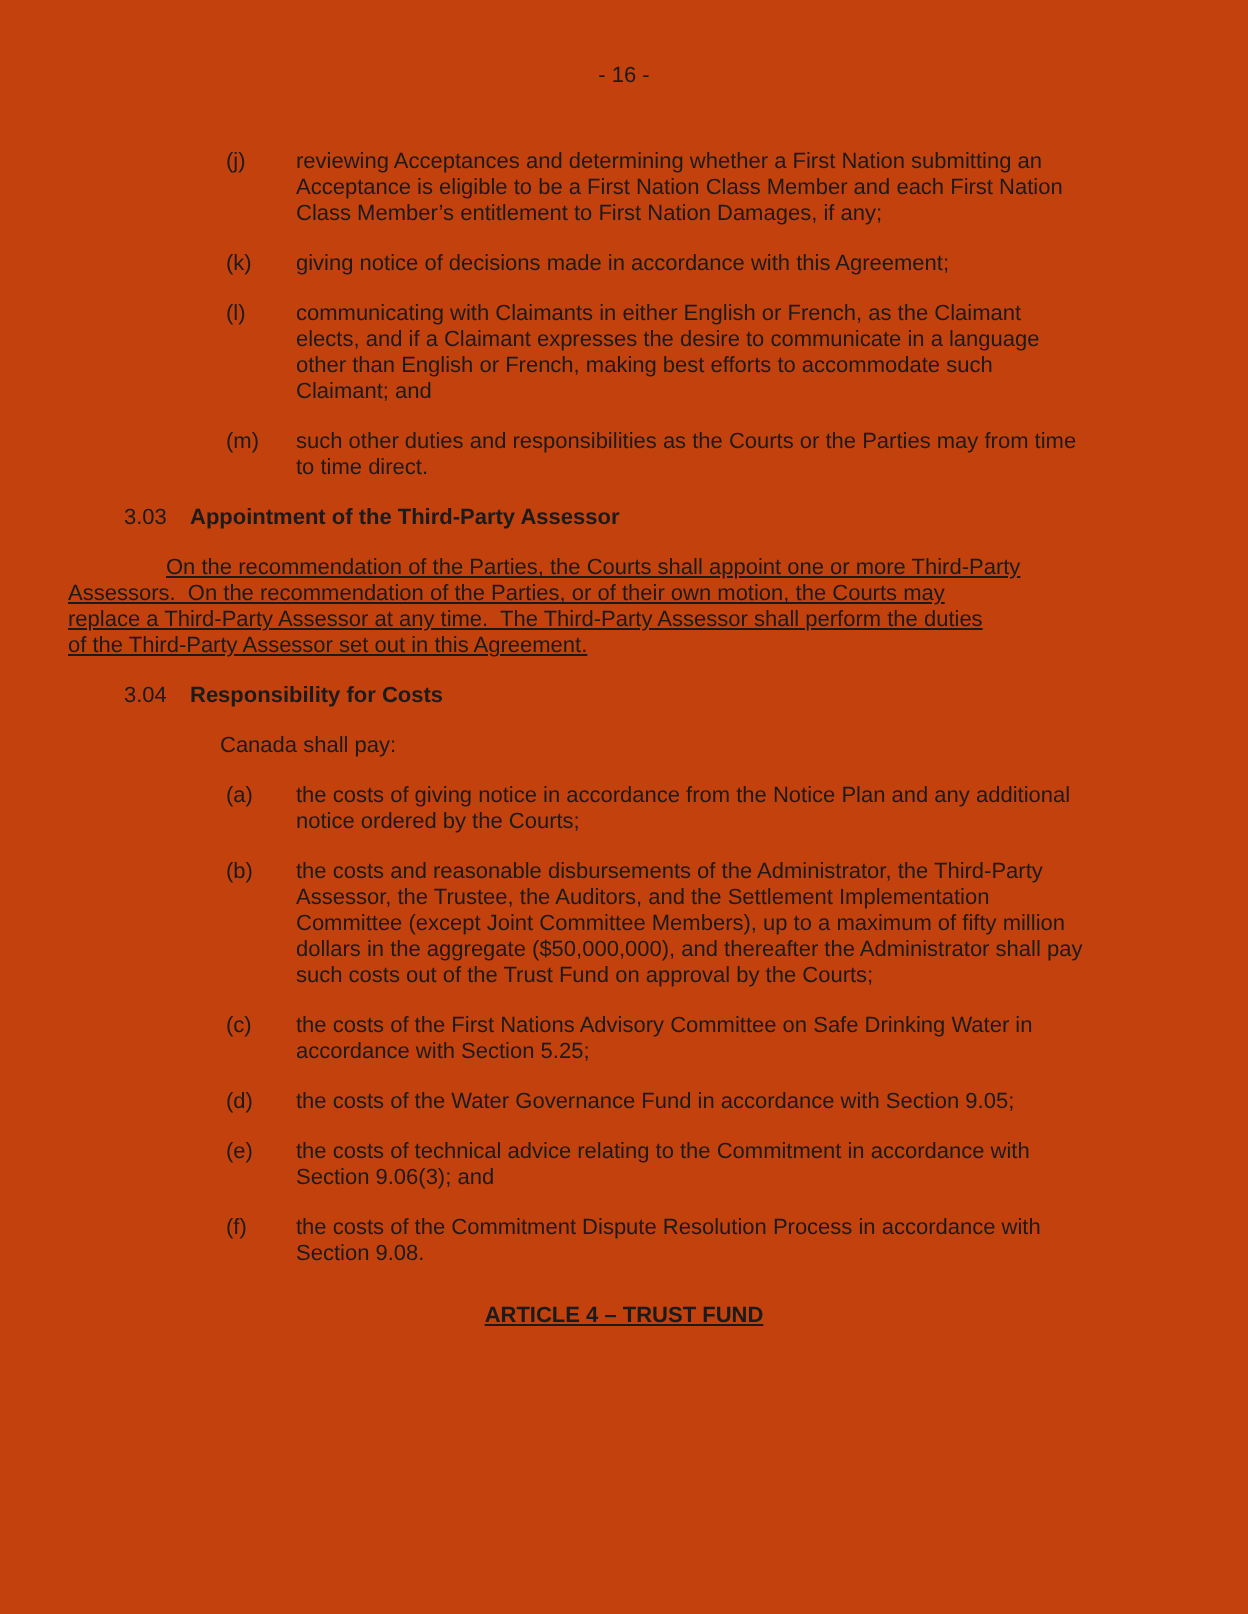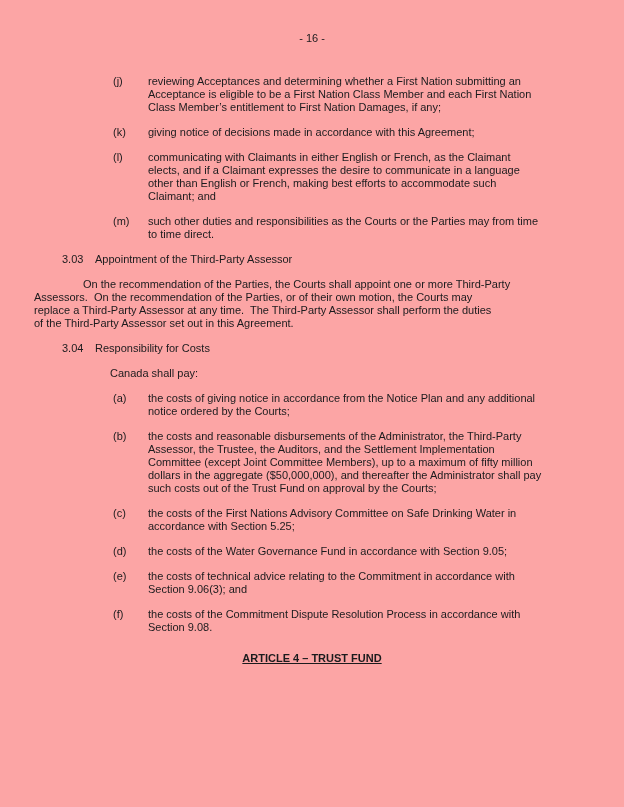--- a/index.html
+++ b/index.html
@@ -1,20 +1,20 @@
 <!DOCTYPE html>
 <html><head>
 <meta charset="utf-8">
 <style>
   html,body{margin:0;padding:0;background:#e8e8e8;}
   .page{
     position:relative;
     width:624px;height:807px;
     margin:0 auto;
-    background:#fca5a5;
+    background:#c2410c;
     color:#1b1b1d;
     font-family:"Liberation Sans","DejaVu Sans",sans-serif;
     font-size:11px;line-height:13px;
     overflow:hidden;
     box-sizing:border-box;
   }
   .page-number{
     padding-top:32px;
     text-align:center;
   }
@@ -28,26 +28,27 @@
     margin-right:20px;
   }
   .hang .lbl{
     position:absolute;
     left:-35px;top:0;
   }
   .hang .txt{white-space:pre-wrap;}
   
   .sec{margin-left:62px;}
   .sec .num{display:inline-block;width:33px;font-weight:normal;}
-  .sec .ttl{font-weight:normal;}
+  .sec .ttl{font-weight:bold;}
   
   .body-para{
     margin:12px 20px 0 34px;
     text-indent:49px;
     white-space:pre-wrap;
+    text-decoration:underline;
   }
   .leadin{margin-left:110px;}
   .article-heading{
     text-align:center;
     font-weight:bold;
     text-decoration:underline;
   }
   
   .num-para{
     margin:12px 20px 0 33px;

